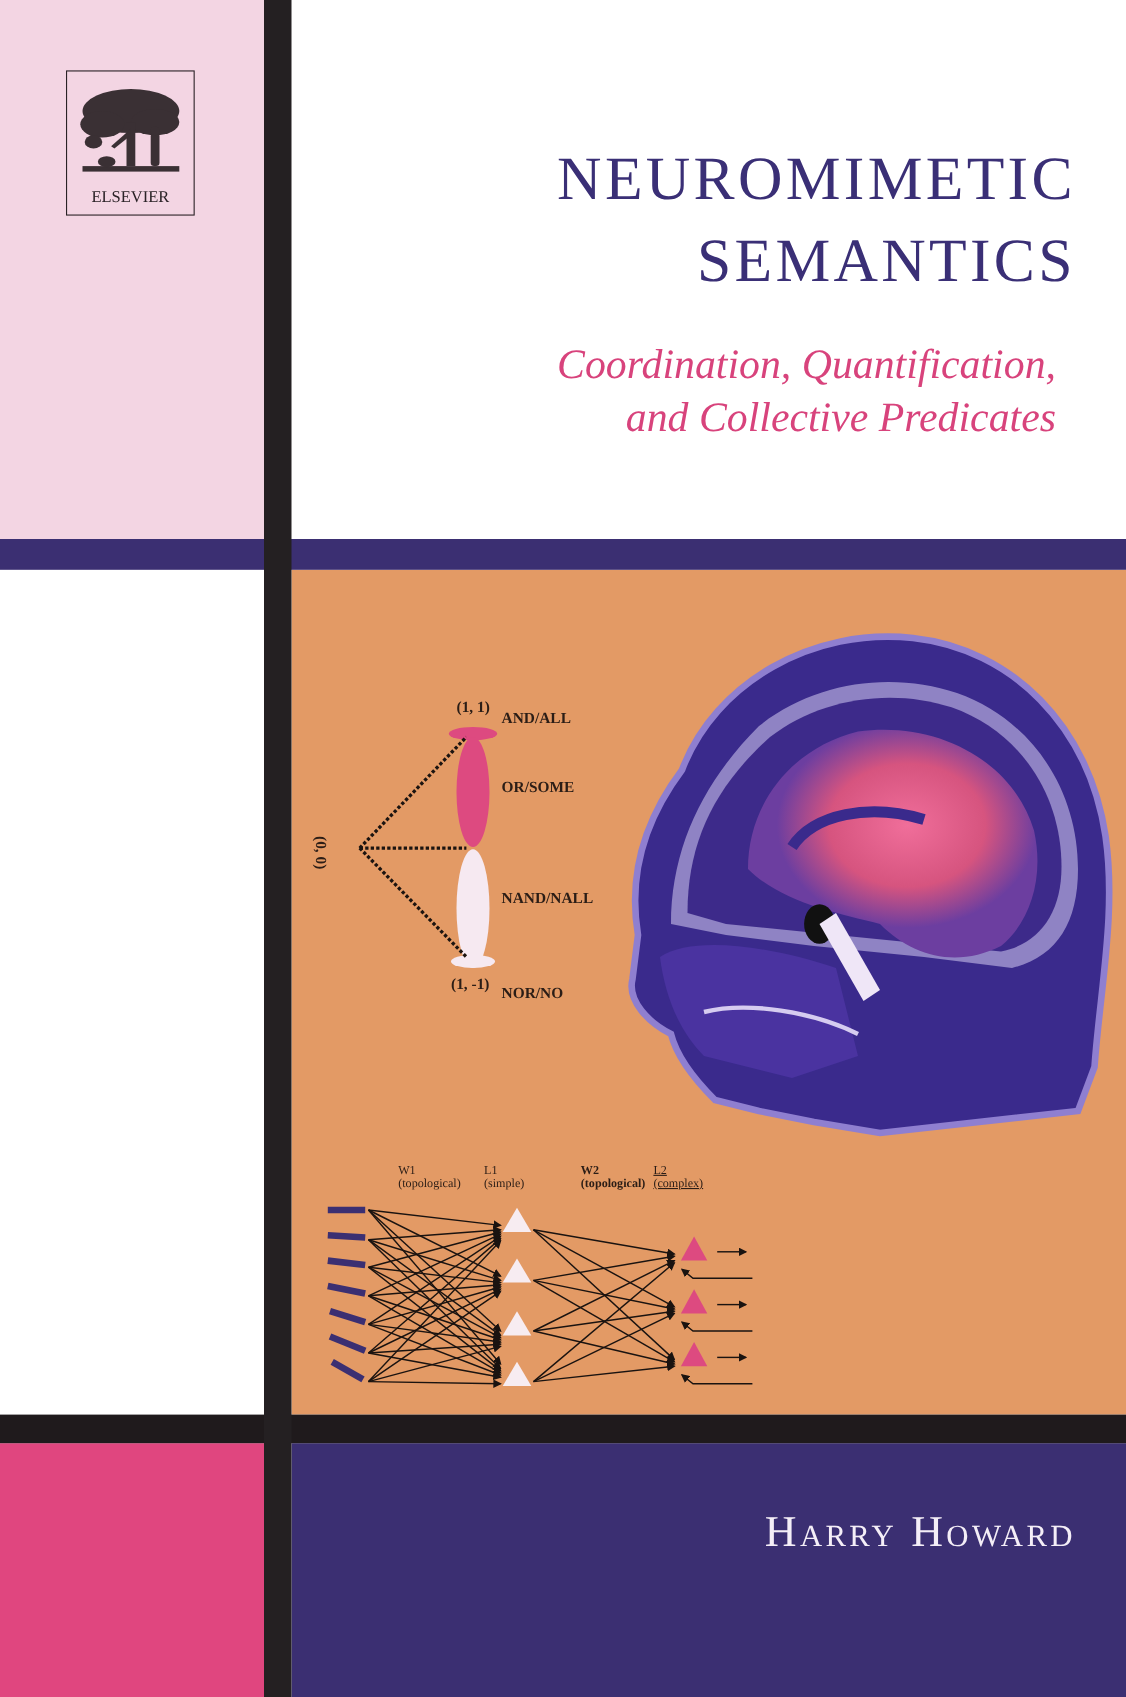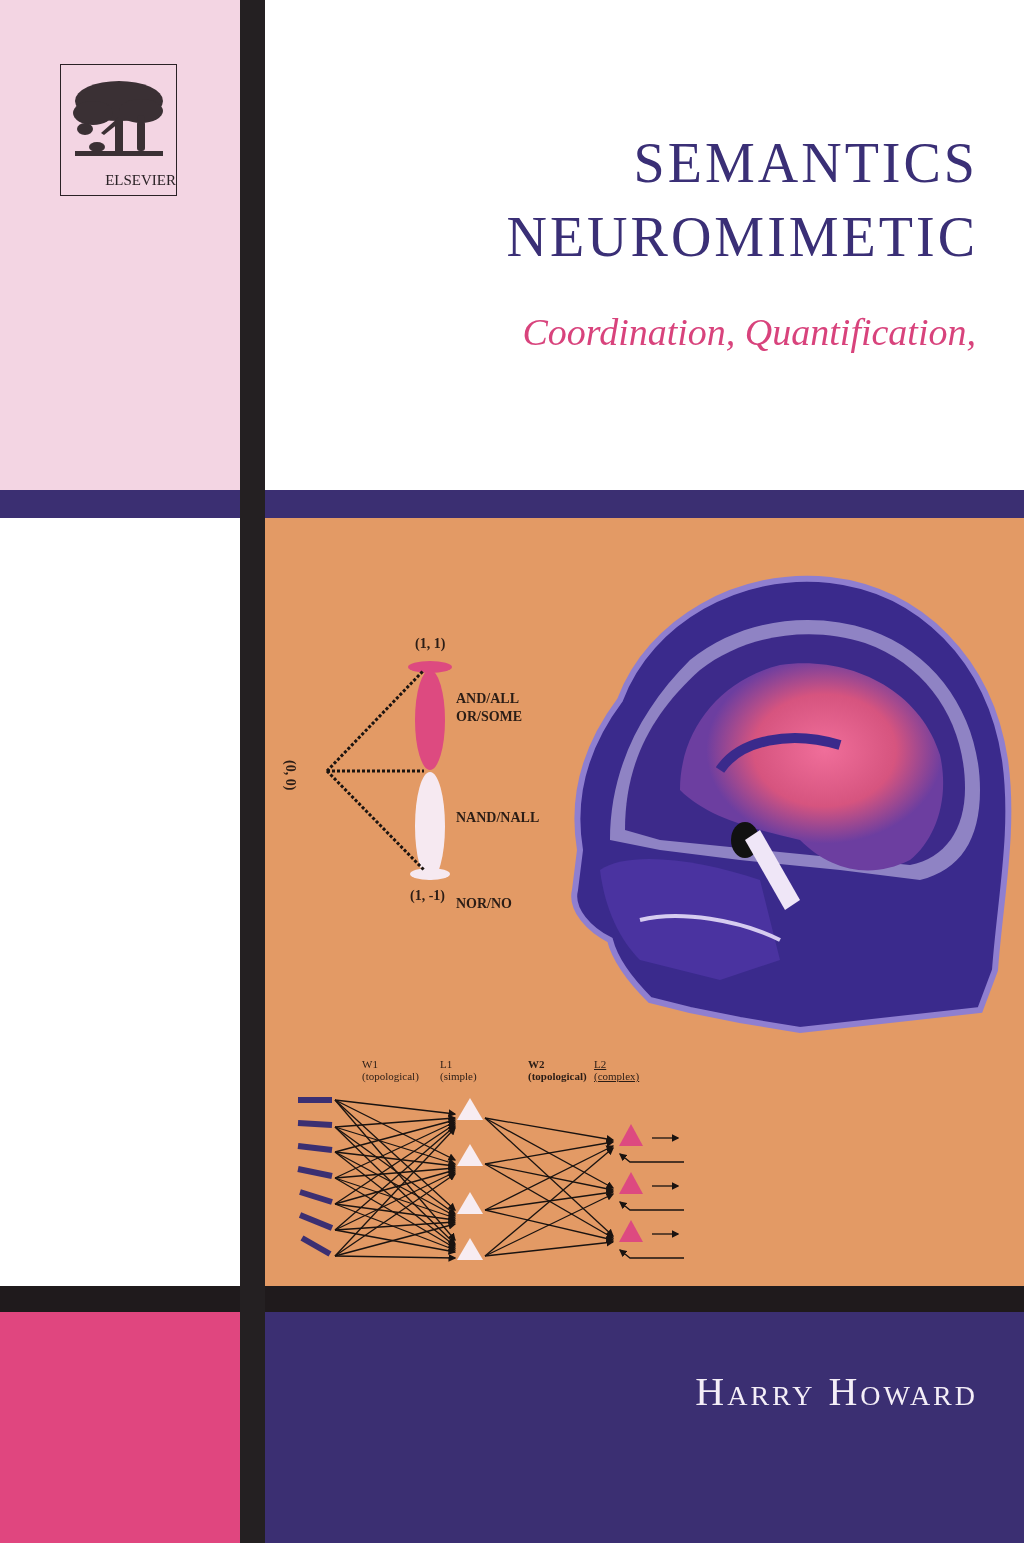--- a/index.html
+++ b/index.html
@@ -10,24 +10,24 @@
   .bar-navy-h { left: 0; top: 490px; width: 1024px; height: 28px; background: #3b2f72; }
   .panel-white-mid { left: 0; top: 518px; width: 240px; height: 768px; background: #ffffff; }
   .panel-orange { left: 265px; top: 518px; width: 759px; height: 768px; background: #e39a65; }
   .bar-black-h { left: 0; top: 1286px; width: 1024px; height: 26px; background: #1f1a1c; }
   .panel-pink-bottom { left: 0; top: 1312px; width: 240px; height: 231px; background: #e0467f; }
   .panel-navy-bottom { left: 265px; top: 1312px; width: 759px; height: 231px; background: #3b2f72; }
   .bar-black-v { left: 240px; top: 0; width: 25px; height: 1543px; background: #242022; }
 
   .logo-box { left: 60px; top: 64px; width: 117px; height: 132px; border: 1.5px solid #2a2226; box-sizing: border-box; }
   .logo-tree { position: absolute; left: 10px; top: 12px; width: 96px; height: 86px; }
-  .logo-text { position: absolute; left: 0; right: 0; bottom: 6px; text-align: right; font-size: 15px; color: #2a2226; letter-spacing: 0px; }
+  .logo-text { position: absolute; left: 0; right: 0; bottom: 6px; text-align: center; font-size: 15px; color: #2a2226; letter-spacing: 0px; }
 
   .title { right: 46px; top: 126px; text-align: right; color: #3a2f76; font-size: 56px; line-height: 74px; letter-spacing: 3px; }
-  .subtitle { right: 48px; top: 308px; text-align: right; color: #d8437c; font-style: italic; font-size: 38px; line-height: 48px; }
+  .subtitle { right: 64px; top: 308px; text-align: right; color: #d8437c; font-style: italic; font-size: 38px; line-height: 48px; }
 
   .author { right: 46px; top: 1368px; color: #f4eef7; font-size: 40px; letter-spacing: 3px; font-variant: small-caps; }
 
   .diag-label { font-family: "Liberation Serif", serif; font-weight: bold; font-size: 14px; color: #2b1d16; }
   .net-label { font-family: "Liberation Serif", serif; font-size: 11px; color: #2b1d16; text-align: left; line-height: 12px; }
 </style>
 </head>
 <body>
 
 <div class="abs panel-pink-light"></div>
@@ -52,25 +52,26 @@
       <rect x="66" y="44" width="8" height="30" rx="3"></rect>
       <circle cx="70" cy="42" r="4"></circle>
       <rect x="4" y="74" width="88" height="5"></rect>
       <ellipse cx="26" cy="70" rx="8" ry="5"></ellipse>
     </g>
   </svg>
   <div class="logo-text">ELSEVIER</div>
 </div>
 
 <div class="abs title">
+  <div>NEUROMIMETIC</div>
   <div>SEMANTICS</div>
-  <div>NEUROMIMETIC</div>
 </div>
 <div class="abs subtitle">
   <div>Coordination, Quantification,</div>
+  <div>and Collective Predicates</div>
 </div>
 
 <svg class="abs" style="left:540px; top:540px;" width="480" height="500" viewBox="0 0 480 500">
   <defs>
     <radialGradient id="brain" cx="55%" cy="42%" r="45%">
       <stop offset="0%" stop-color="#f06e9a"></stop>
       <stop offset="60%" stop-color="#d6547f"></stop>
       <stop offset="100%" stop-color="#6c3ea0"></stop>
     </radialGradient>
   </defs>
@@ -92,21 +93,21 @@
   <ellipse cx="140" cy="244" rx="20" ry="6" fill="#f6e9f1"></ellipse>
   <g stroke="#1c1410" stroke-width="3" stroke-dasharray="3,2" fill="none">
     <line x1="37" y1="141" x2="134" y2="40"></line>
     <line x1="37" y1="141" x2="134" y2="141"></line>
     <line x1="37" y1="141" x2="134" y2="240"></line>
   </g>
 </svg>
 <div class="abs diag-label" style="left:415px; top:636px;">(1, 1)</div>
 <div class="abs diag-label" style="left:298px; top:760px; transform:rotate(90deg); transform-origin:left top;">(0, 0)</div>
 <div class="abs diag-label" style="left:410px; top:888px;">(1, -1)</div>
-<div class="abs diag-label" style="left:456px; top:691px;">AND/ALL</div>
+<div class="abs diag-label" style="left:456px; top:646px;">AND/ALL</div>
 <div class="abs diag-label" style="left:456px; top:709px;">OR/SOME</div>
 <div class="abs diag-label" style="left:456px; top:810px;text-align:right;">NAND/NALL</div>
 <div class="abs diag-label" style="left:456px; top:864px;margin-top:32px;">NOR/NO</div>
 
 <div class="abs net-label" style="left:362px; top:1058px; width:80px;">
   <div>W1</div>
   <div>(topological)</div>
 </div>
 <div class="abs net-label" style="left:440px; top:1058px; width:60px;">
   <div>L1</div>

